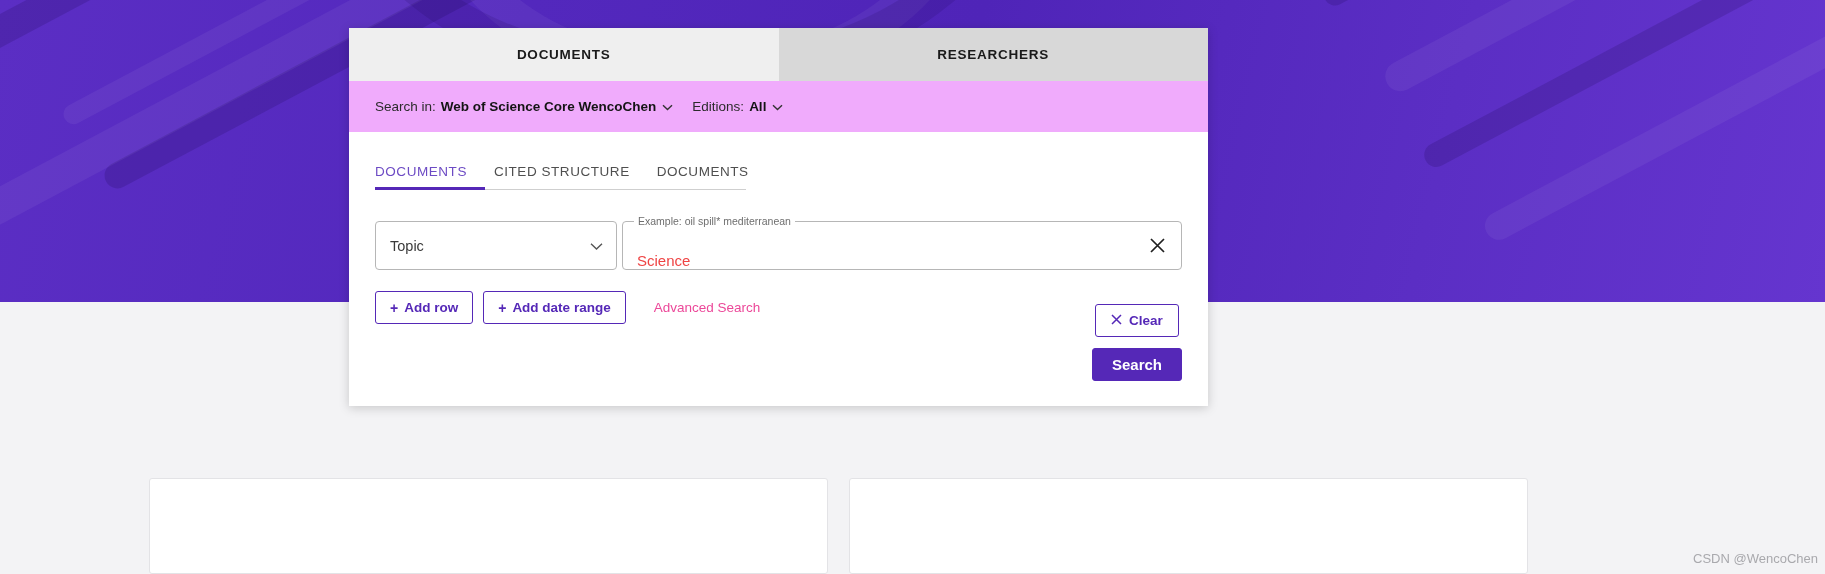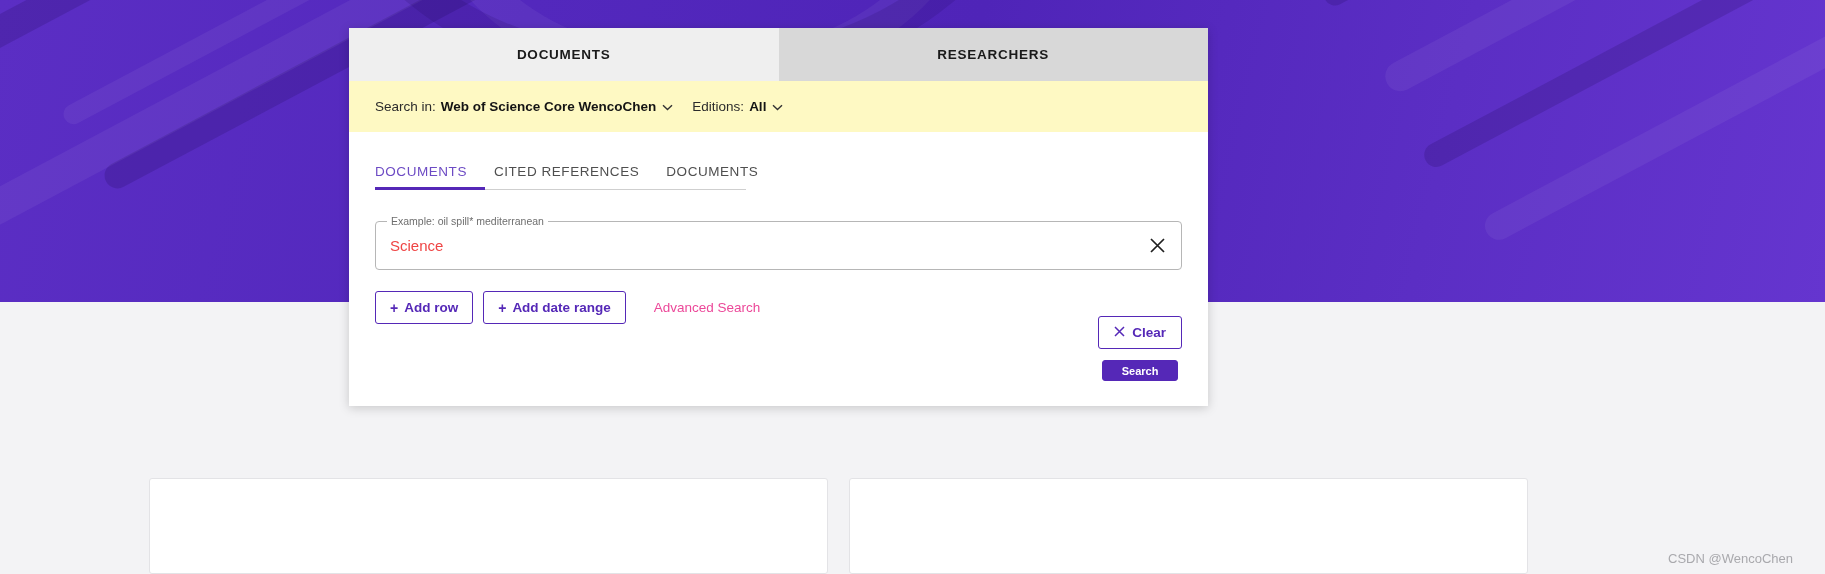--- a/index.html
+++ b/index.html
@@ -77,21 +77,21 @@
     color: #1a1a1a;
     cursor: pointer;
     user-select: none;
   }
   .outer-tab.active { background: #efefef; }
   .outer-tab.inactive { background: #d8d8d8; }
 
   
   .search-in-bar {
     height: 51px;
-    background: #fef9c3;
+    background: #f0abfc;
     display: flex;
     align-items: center;
     padding-left: 26px;
     font-size: 13.5px;
     color: #2b2b2b;
   }
   .si-label { color: #2b2b2b; font-weight: 400; }
   .si-value {
     font-weight: 700; color: #141414;
     margin-left: 5px; cursor: pointer;
@@ -181,21 +181,21 @@
   }
 
   .text-field {
     position: relative;
     flex: 1;
     height: 49px;
     border: 1px solid #b6b6b6;
     border-radius: 4px;
     background: #fff;
     display: flex;
-    align-items: center;
+    align-items: flex-end;
     padding: 0 14px;
   }
   .tf-legend {
     position: absolute;
     top: -7px;
     left: 11px;
     background: #ffffff;
     padding: 0 4px;
     font-size: 10.5px;
     color: #6e6e6e;
@@ -271,37 +271,37 @@
     font-size: 13.5px;
     font-weight: 700;
     padding: 0 15px;
     display: inline-flex;
     align-items: center;
     gap: 7px;
     cursor: pointer;
     font-family: "Liberation Sans", sans-serif;
   }
   .search-btn {
-    height: 21px;
+    height: 33px;
     border: 1px solid #5528b7;
     border-radius: 3px;
     background: #5528b7;
     color: #ffffff;
-    font-size: 11px;
+    font-size: 15px;
     font-weight: 700;
     padding: 0 19px;
     display: inline-flex;
     align-items: center;
     cursor: pointer;
     font-family: "Liberation Sans", sans-serif;
   }
 
   .watermark {
     position: absolute;
-    right: 32px;
+    right: 7px;
     bottom: 8px;
     font-size: 13px;
     color: #a9a9ad;
     user-select: none;
   }
 </style>
 </head>
 <body>
 
 <div class="hero">
@@ -352,31 +352,39 @@
     </span>
   </div>
 
   <div class="card-body">
 
     <div class="inner-tabs">
       <div class="inner-tab active">
         <span>DOCUMENTS</span>
       </div>
       <div class="inner-tab">
-        <span>CITED REFERENCES</span>
+        <span>CITED STRUCTURE</span>
       </div>
       <div class="inner-tab">
         <span>DOCUMENTS</span>
       </div>
       <div class="inner-rule"></div>
       <div class="inner-underline"></div>
     </div>
 
     <div class="field-row">
 
+      <div class="select-field">
+        <span class="sel-text">Topic</span>
+        <span class="select-caret">
+          <svg width="13" height="8" viewBox="0 0 13 8" aria-hidden="true">
+              <path d="M1 1.3 L6.5 6.5 L12 1.3" fill="none" stroke="#555" stroke-width="1.4"></path>
+            </svg>
+        </span>
+      </div>
 
       <div class="text-field">
         <span class="tf-legend">Example: oil spill* mediterranean</span>
         <span class="tf-value">Science</span>
         <span class="tf-clear">
           <svg width="17" height="17" viewBox="0 0 17 17" aria-hidden="true">
             <path d="M2 2 L15 15 M15 2 L2 15" stroke="#1f1f1f" stroke-width="1.7" fill="none"></path>
           </svg>
         </span>
       </div>

